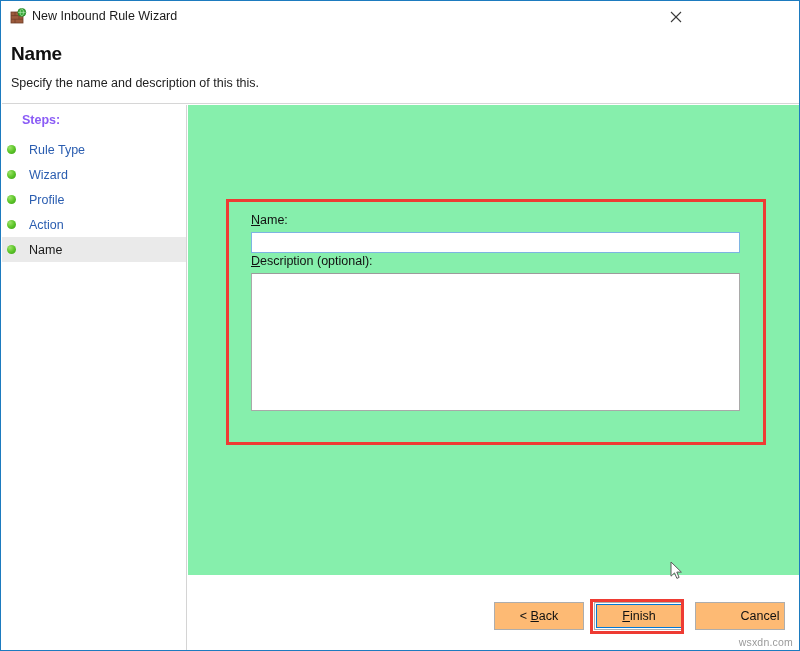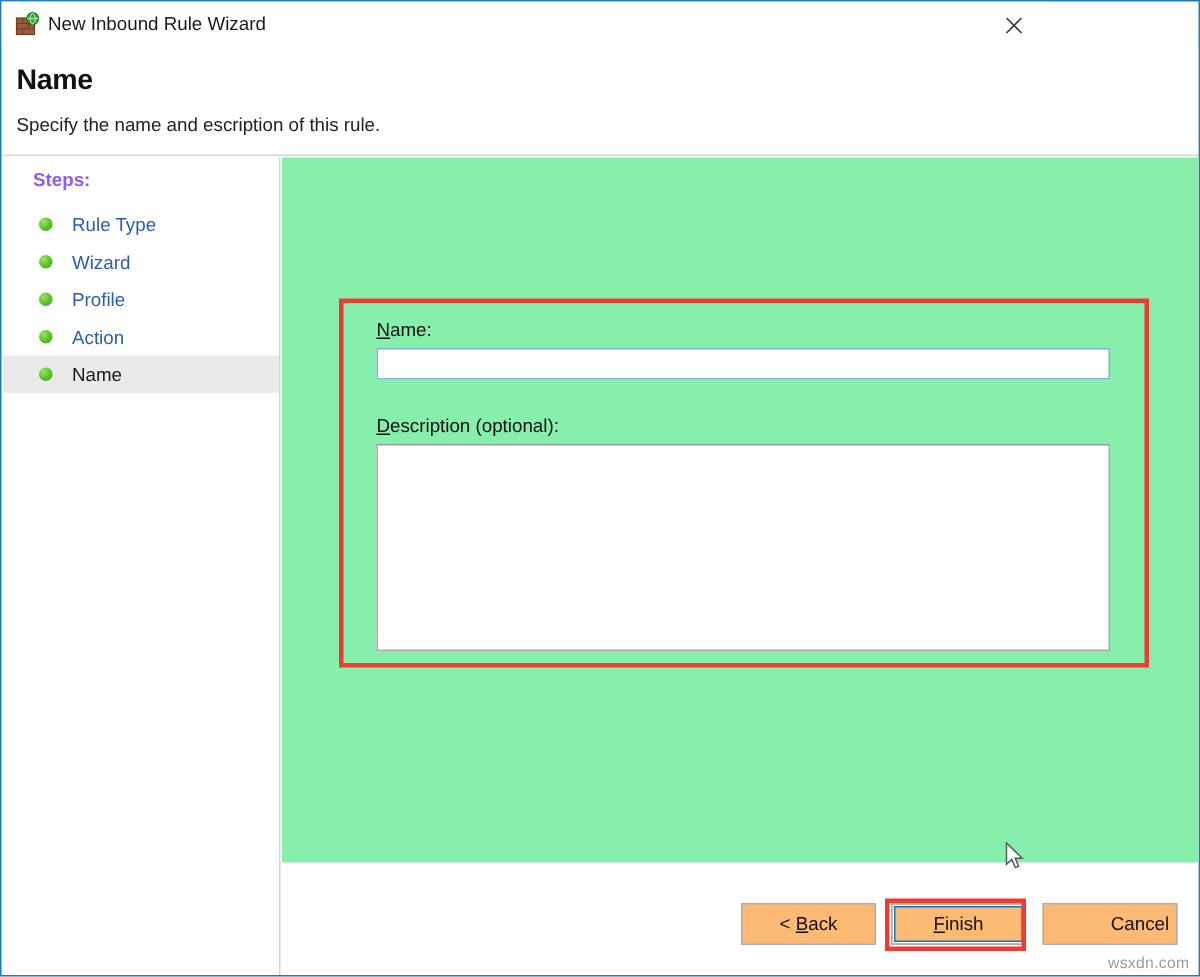--- a/index.html
+++ b/index.html
@@ -111,21 +111,21 @@
   #steps-list {
     position: absolute;
     left: 0; top: 32px;
     width: 184px;
   }
   .step-item {
     position: relative;
     height: 25px;
     display: flex;
     align-items: center;
-    padding-left: 24px;
+    padding-left: 5px;
     box-sizing: border-box;
     cursor: default;
   }
   .step-item.current {
     background: #eaeaea;
   }
   .step-bullet {
     width: 9px; height: 9px;
     border-radius: 50%;
     background: radial-gradient(circle at 33% 30%, #9ee26a 0%, #5ec72a 48%, #3a9c18 100%);
@@ -171,21 +171,21 @@
     box-sizing: border-box;
     border: 1px solid #7eb4e2;
     background: #ffffff;
     font-family: "Liberation Sans", sans-serif;
     font-size: 12.5px;
     padding: 1px 3px;
     color: #000;
     outline: none;
   }
 
-  #desc-label-wrap { margin-top: 24px; }
+  #desc-label-wrap { margin-top: 1px; }
 
   #desc-input {
     display: block;
     width: 489px;
     height: 138px;
     box-sizing: border-box;
     border: 1px solid #a9a9a9;
     border-top-color: #9b9b9b;
     background: #ffffff;
     font-family: "Liberation Sans", sans-serif;
@@ -293,21 +293,21 @@
     <div id="close-button">
       <svg width="12" height="12" viewBox="0 0 12 12">
         <line x1="1" y1="1" x2="11" y2="11" stroke="#3a3a3a" stroke-width="1.1"></line>
         <line x1="11" y1="1" x2="1" y2="11" stroke="#3a3a3a" stroke-width="1.1"></line>
       </svg>
     </div>
   </div>
 
   <div id="header">
     <div id="page-title">Name</div>
-    <div id="page-subtitle">Specify the name and escription of this rule.</div>
+    <div id="page-subtitle">Specify the name and description of this this.</div>
   </div>
 
   <div id="body-area">
 
     <div id="sidebar">
       <div id="steps-heading">Steps:</div>
       <div id="steps-list">
 
         <div class="step-item">
           <span class="step-bullet"></span>

